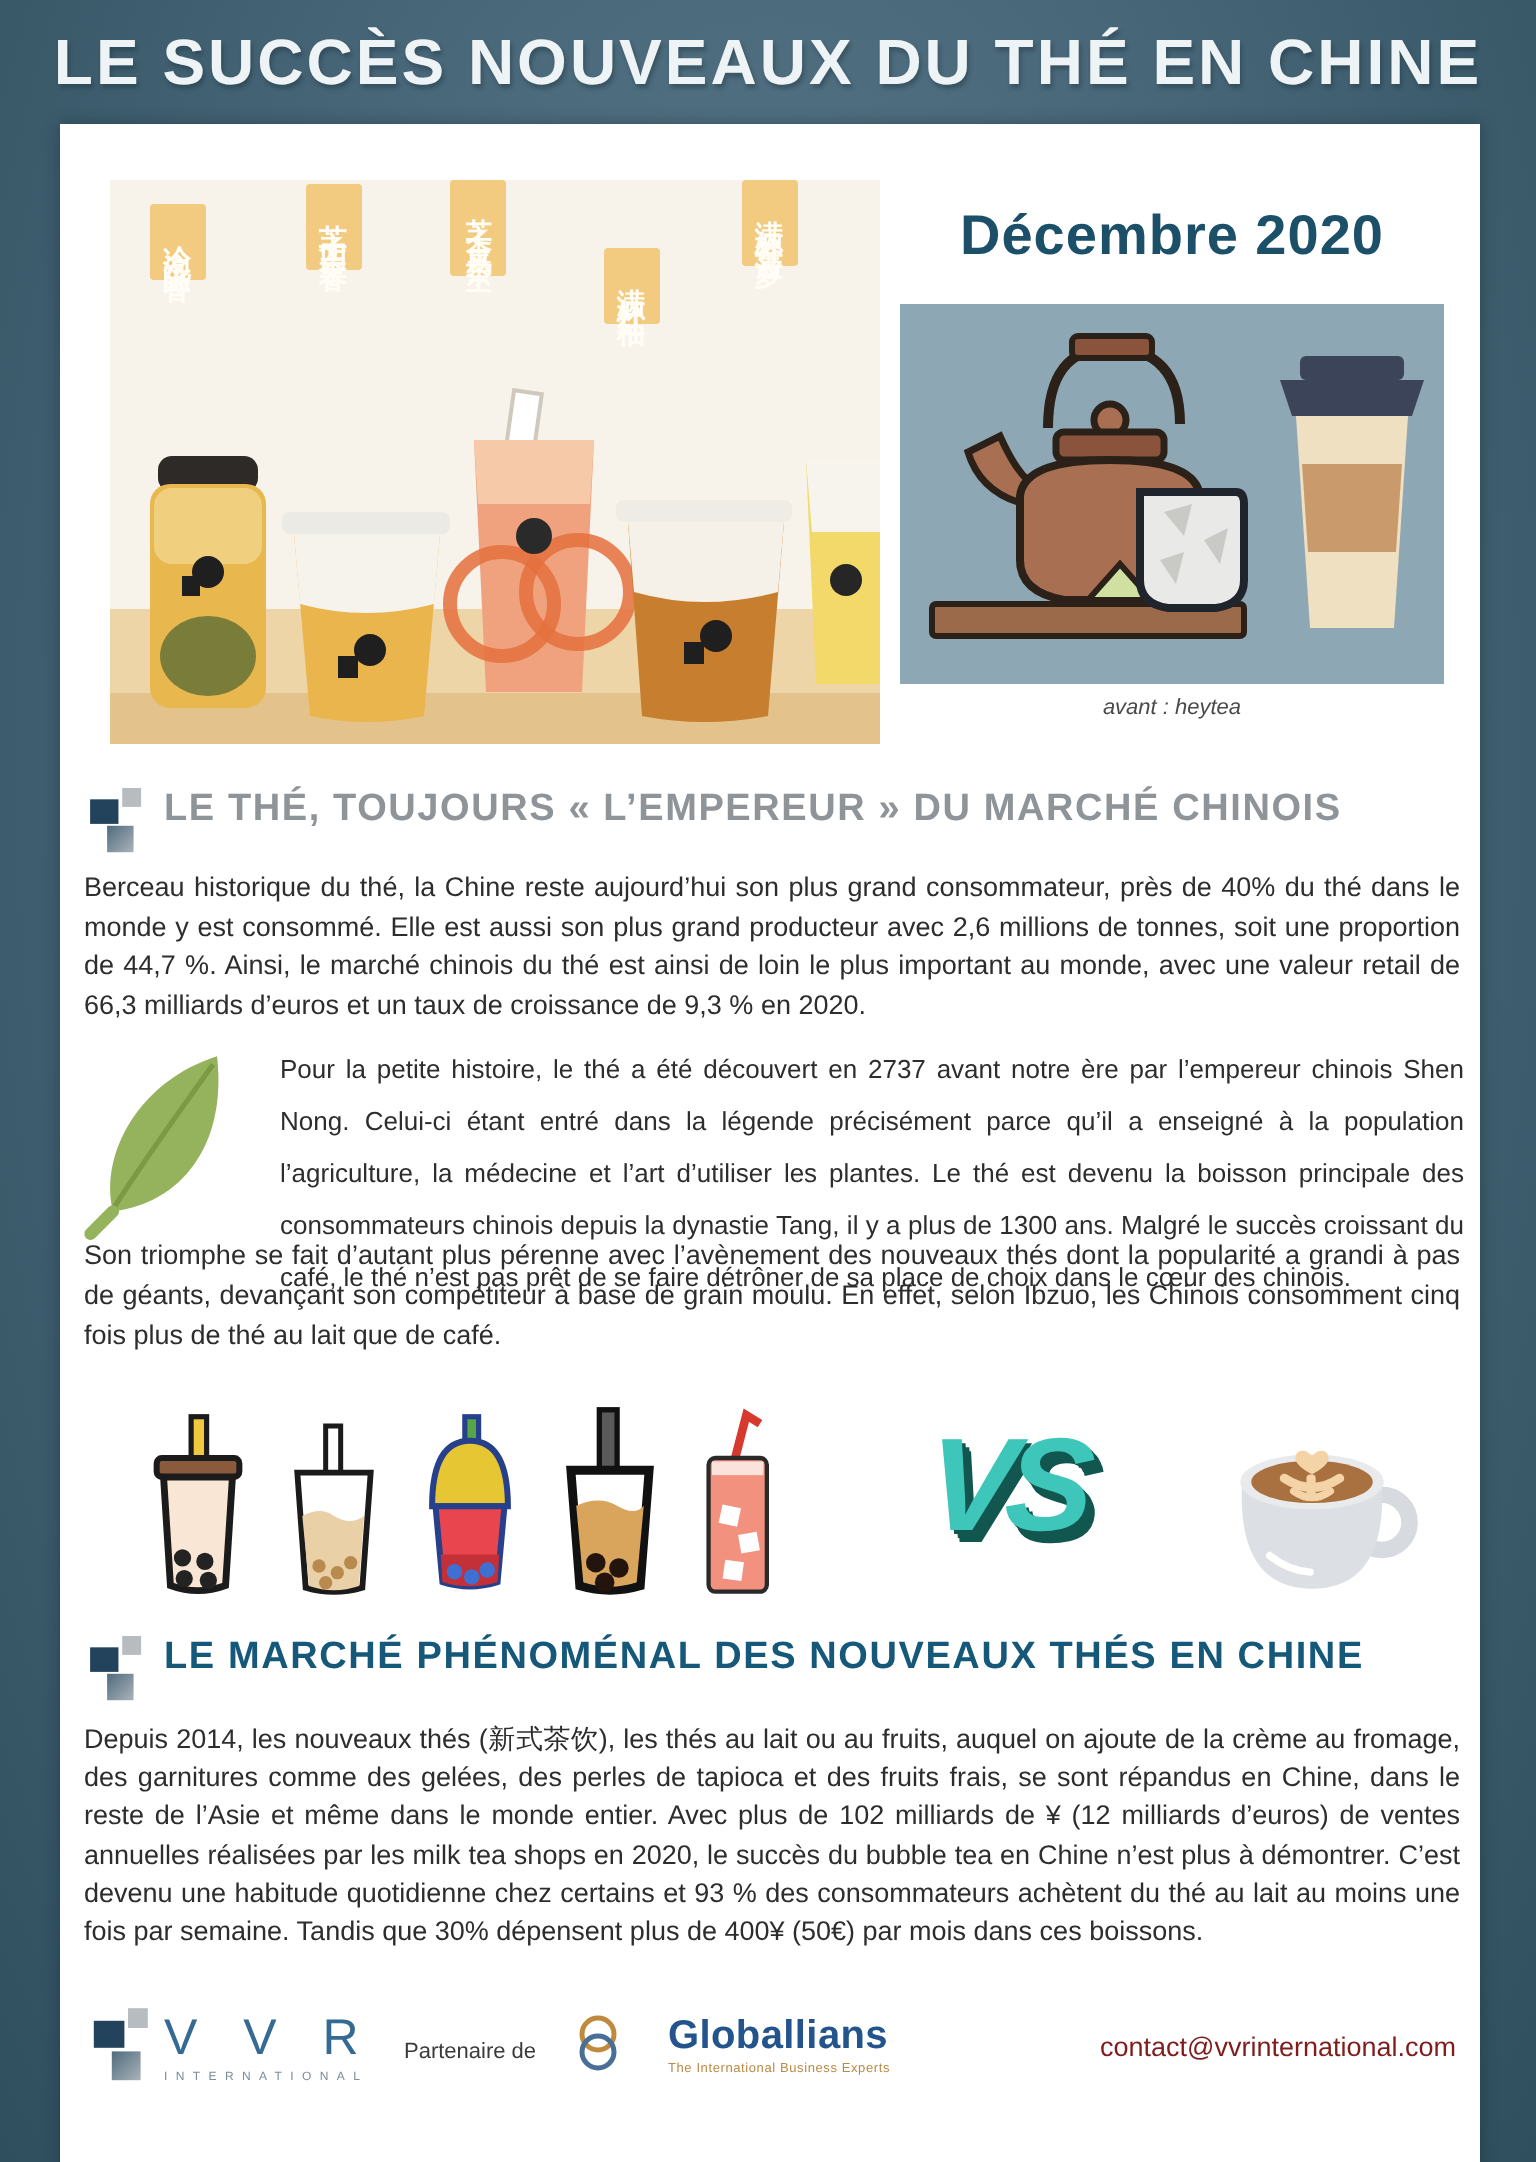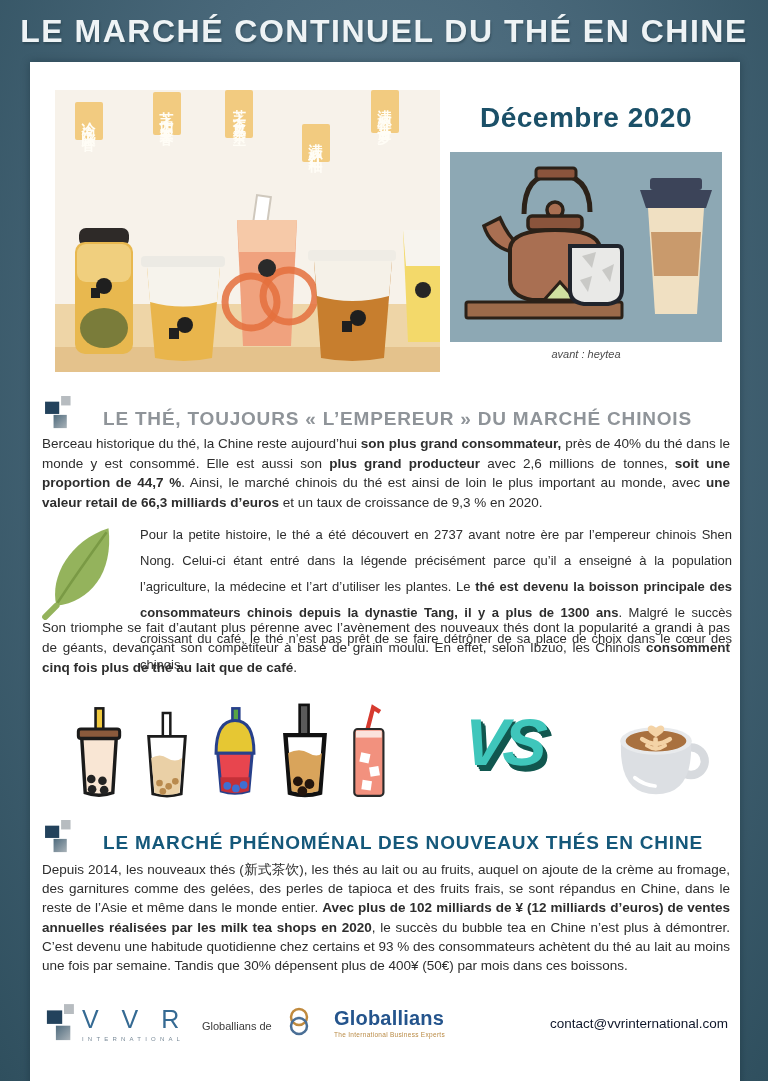--- a/index.html
+++ b/index.html
@@ -33,21 +33,21 @@
   .hero-date {
     position:absolute; left:420px; top:40px; width:272px; text-align:center;
     font-size:28px; font-weight:bold; color:#1b5068; letter-spacing:.5px;
   }
   .illus { position:absolute; left:420px; top:90px; width:272px; height:190px; }
   .photo-credit {
     position:absolute; left:420px; top:286px; width:272px; text-align:center;
     font-style:italic; font-size:11px; color:#4a4a4a;
   }
   
-  .section-head { position:absolute; left:14px; height:36px; display:flex; align-items:flex-end; gap:21px; }
+  .section-head { position:absolute; left:14px; height:36px; display:flex; align-items:flex-start; gap:0; }
   .section-head h2 { font-size:19px; letter-spacing:.8px; font-weight:bold; white-space:nowrap; }
   .section-head.gray h2 { color:#8f9499; }
   .section-head.teal h2 { color:#15587a; }
   .para {
     position:absolute; left:12px; width:688px; color:#2d2d2d;
     font-size:13.5px; line-height:19.5px; text-align:justify;
   }
   .leaf-icon-wrap { position:absolute; left:6px; top:460px; width:94px; height:98px; }
   .leaf-para { left:110px; width:592px; top:460px; font-size:13px; line-height:26px; }
   
@@ -63,28 +63,28 @@
   
   .footer { position:absolute; left:0; top:938px; width:710px; height:46px; }
   .vvr-logo { position:absolute; left:16px; top:2px; display:flex; align-items:center; }
   .vvr-word { color:#356a93; }
   .vvr-name { font-size:25px; letter-spacing:8px; font-weight:400; }
   .vvr-sub { font-size:6px; letter-spacing:4.2px; color:#7a8b99; margin-top:2px; }
   .partner-label { position:absolute; left:172px; top:20px; font-size:11px; color:#3a3a3a; }
   .glb-logo { position:absolute; left:255px; top:6px; display:flex; gap:21px; align-items:center; }
   .glb-name { font-size:20px; color:#24548c; font-weight:bold; letter-spacing:.2px; }
   .glb-tagline { font-size:6.5px; color:#b98a44; letter-spacing:.3px; margin-top:1px; }
-  .footer-email { position:absolute; right:12px; top:16px; font-size:13.5px; color:#0f172a; text-decoration:none; }
-  b { font-weight:bold; }
+  .footer-email { position:absolute; right:12px; top:16px; font-size:13.5px; color:#7f1d1d; text-decoration:none; }
+  b { font-weight:normal; }
 </style>
 </head>
 <body>
 
 <div class="page">
-  <div class="page-title">LE MARCHÉ CONTINUEL DU THÉ EN CHINE</div>
+  <div class="page-title">LE SUCCÈS NOUVEAUX DU THÉ EN CHINE</div>
 
   <div class="card">
 
     <div class="photo">
       <div class="vlabel" style="left:20px; top:12px;">冷泡陈香</div>
       <div class="vlabel" style="left:98px; top:2px;">芝士四季春</div>
       <div class="vlabel" style="left:170px; top:0; font-size:13px;">芝士金凤茶王</div>
       <div class="vlabel" style="left:247px; top:34px;">满杯红柚</div>
       <div class="vlabel" style="left:316px; top:0;">满杯金菠萝</div>
       <svg class="cups" viewBox="0 0 385 282">
@@ -265,21 +265,21 @@
         <svg width="36" height="42" viewBox="0 0 40 44">
           <rect x="1" y="8" width="17" height="15" fill="#23425c"></rect>
           <rect x="20" y="1" width="11" height="11" fill="#b7bcc0"></rect>
           <rect x="11" y="25" width="16" height="16" fill="url(#sq1)"></rect>
         </svg>
         <div class="vvr-word">
           <div class="vvr-name">V V R</div>
           <div class="vvr-sub">INTERNATIONAL</div>
         </div>
       </div>
-      <div class="partner-label">Globallians de</div>
+      <div class="partner-label">Partenaire de</div>
       <div class="glb-logo">
         <svg width="28" height="32" viewBox="0 0 28 32">
           <circle cx="14" cy="11" r="8" fill="none" stroke="#c08a3e" stroke-width="2.5"></circle>
           <circle cx="14" cy="20" r="8" fill="none" stroke="#4a6f96" stroke-width="2.5"></circle>
         </svg>
         <div>
           <div class="glb-name">Globallians</div>
           <div class="glb-tagline">The International Business Experts</div>
         </div>
       </div>

